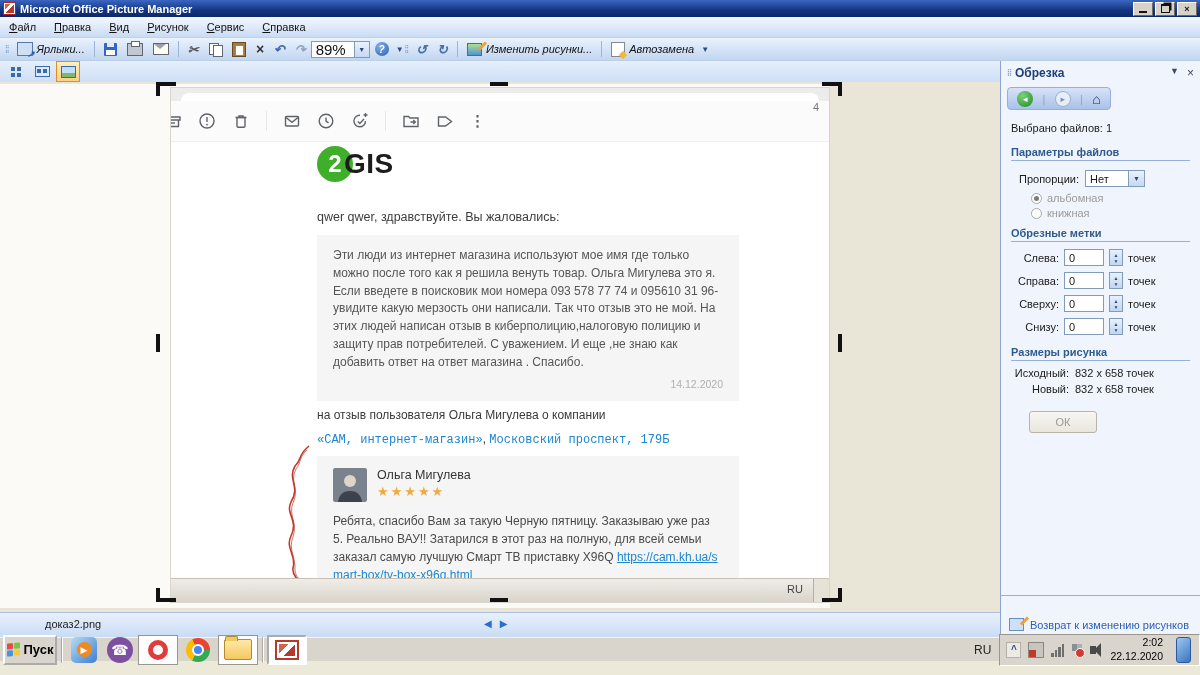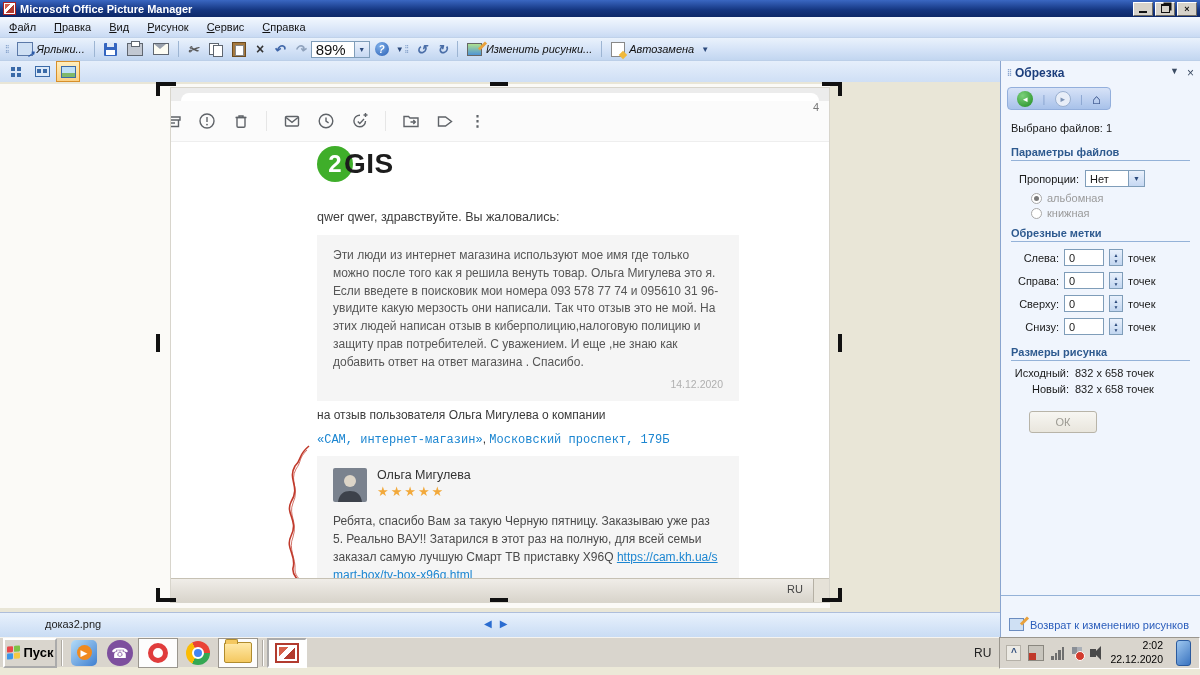--- a/index.html
+++ b/index.html
@@ -149,21 +149,21 @@
   .fname{position:absolute;left:18px;top:5px;margin-left:27px;}
   .navarrows{position:absolute;left:484px;top:5px;display:flex;gap:8px;color:#2a6cd0;font-size:10px;}
   .zoomgroup{position:absolute;right:20px;top:3px;display:flex;align-items:center;gap:8px;}
   .mag{width:12px;height:12px;border:2px solid #5b677a;border-radius:50%;position:relative;box-sizing:border-box;background:#f7f3da;}
   .mag::after{content:"";position:absolute;right:-4px;bottom:-4px;width:2px;height:6px;background:#8a6d2f;transform:rotate(-45deg);}
   .mag span{position:absolute;left:0;top:-4px;width:8px;text-align:center;font-size:9px;font-weight:bold;color:#333;}
   .sl-track{width:200px;height:3px;background:linear-gradient(#8e99ab,#c9d2e0);border-radius:2px;position:relative;}
   .sl-thumb{position:absolute;left:45%;top:-7px;width:9px;height:17px;background:linear-gradient(90deg,#f4f6f9,#cdd5e2);border:1px solid #8a97ad;border-radius:2px;box-sizing:border-box;}
 
   
-  .taskbar{position:absolute;left:0;top:637px;width:1200px;height:30px;background:#d9d5cd;border-top:1px solid #f5f3ef;box-sizing:border-box;
+  .taskbar{position:absolute;left:0;top:637px;width:1200px;height:24px;background:#d9d5cd;border-top:1px solid #f5f3ef;box-sizing:border-box;
     display:flex;align-items:center;padding-left:3px;}
   .startbtn{width:54px;height:30px;background:#d9d5cd;border:2px outset #fff;display:flex;align-items:center;justify-content:center;gap:4px;
     font-size:13px;font-weight:bold;color:#000;box-sizing:border-box;}
   .winflag{width:13px;height:13px;display:grid;grid-template-columns:6px 6px;grid-template-rows:6px 6px;gap:1px;transform:skewY(-6deg);}
   .winflag span{border-radius:1px;}
   .ql{height:32px;display:flex;align-items:center;justify-content:center;}
   .qlsep{width:1px;height:26px;background:#aeaaa2;box-shadow:1px 0 #fff;margin:0 4px;}
   .i-wmp{width:26px;height:26px;border-radius:5px;background:linear-gradient(135deg,#b4dcf8,#3e7fd0);display:flex;align-items:center;justify-content:center;}
   .i-wmp span{width:15px;height:15px;border-radius:50%;background:#f08a1e;color:#fff;font-size:9px;display:flex;align-items:center;justify-content:center;}
   .i-viber{width:26px;height:26px;border-radius:50%;background:#7d4f9e;color:#fff;font-size:14px;display:flex;align-items:center;justify-content:center;}

